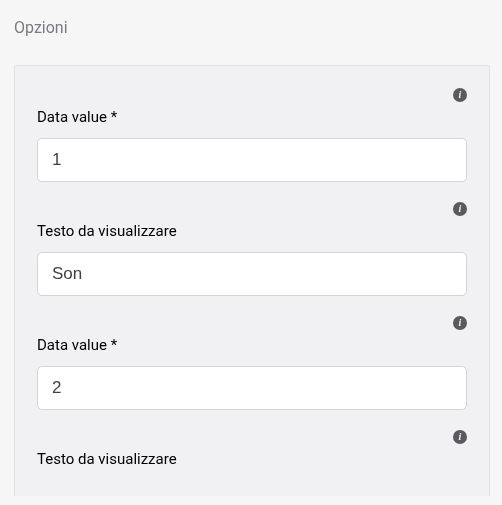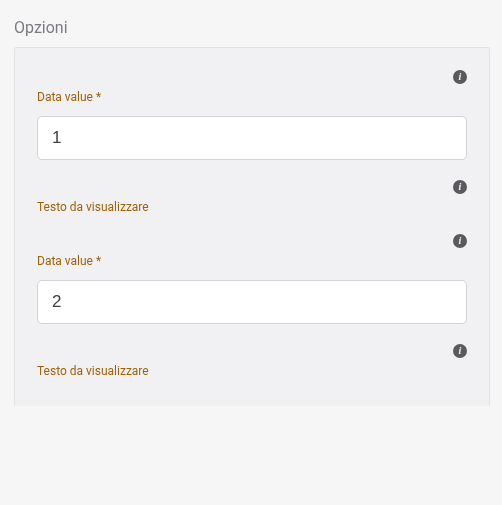--- a/index.html
+++ b/index.html
@@ -12,21 +12,21 @@
     background: #f6f6f7;
     color: #5f5f64;
     overflow: hidden;
   }
   .section {
     padding: 18px 12px 0 14px;
   }
   .section-title {
     font-size: 16px;
     color: #7a7a80;
-    margin-bottom: 10px;
+    margin-bottom: 28px;
   }
   .panel {
     background: #f1f1f3;
     border-top: 1px solid #e2e2e6;
     border-left: 1px solid #e2e2e6;
     border-right: 1px solid #e2e2e6;
     border-radius: 2px 2px 0 0;
     padding: 22px 22px 8px 22px;
   }
   .field-block {
@@ -47,22 +47,22 @@
     color: #f1f1f3;
     font-size: 10px;
     line-height: 14px;
     text-align: center;
     font-weight: bold;
     font-family: Georgia, serif;
     font-style: italic;
     user-select: none;
   }
   .field-label {
-    font-size: 12px;
-    color: #a16207;
+    font-size: 15px;
+    color: #000000;
     margin-bottom: 12px;
     display: block;
   }
   .text-input {
     width: 100%;
     height: 44px;
     border: 1px solid #d4d4d8;
     border-radius: 5px;
     background: #ffffff;
     padding: 0 14px;
@@ -85,20 +85,21 @@
       </div>
       <label class="field-label">Data value *</label>
       <input type="text" class="text-input" value="1" style="">
     </div>
 
     <div class="field-block">
       <div class="info-row">
         <span class="info-icon">i</span>
       </div>
       <label class="field-label">Testo da visualizzare</label>
+      <input type="text" class="text-input" value="Son" style="">
     </div>
 
     <div class="field-block">
       <div class="info-row">
         <span class="info-icon">i</span>
       </div>
       <label class="field-label">Data value *</label>
       <input type="text" class="text-input" value="2" style="">
     </div>
 

